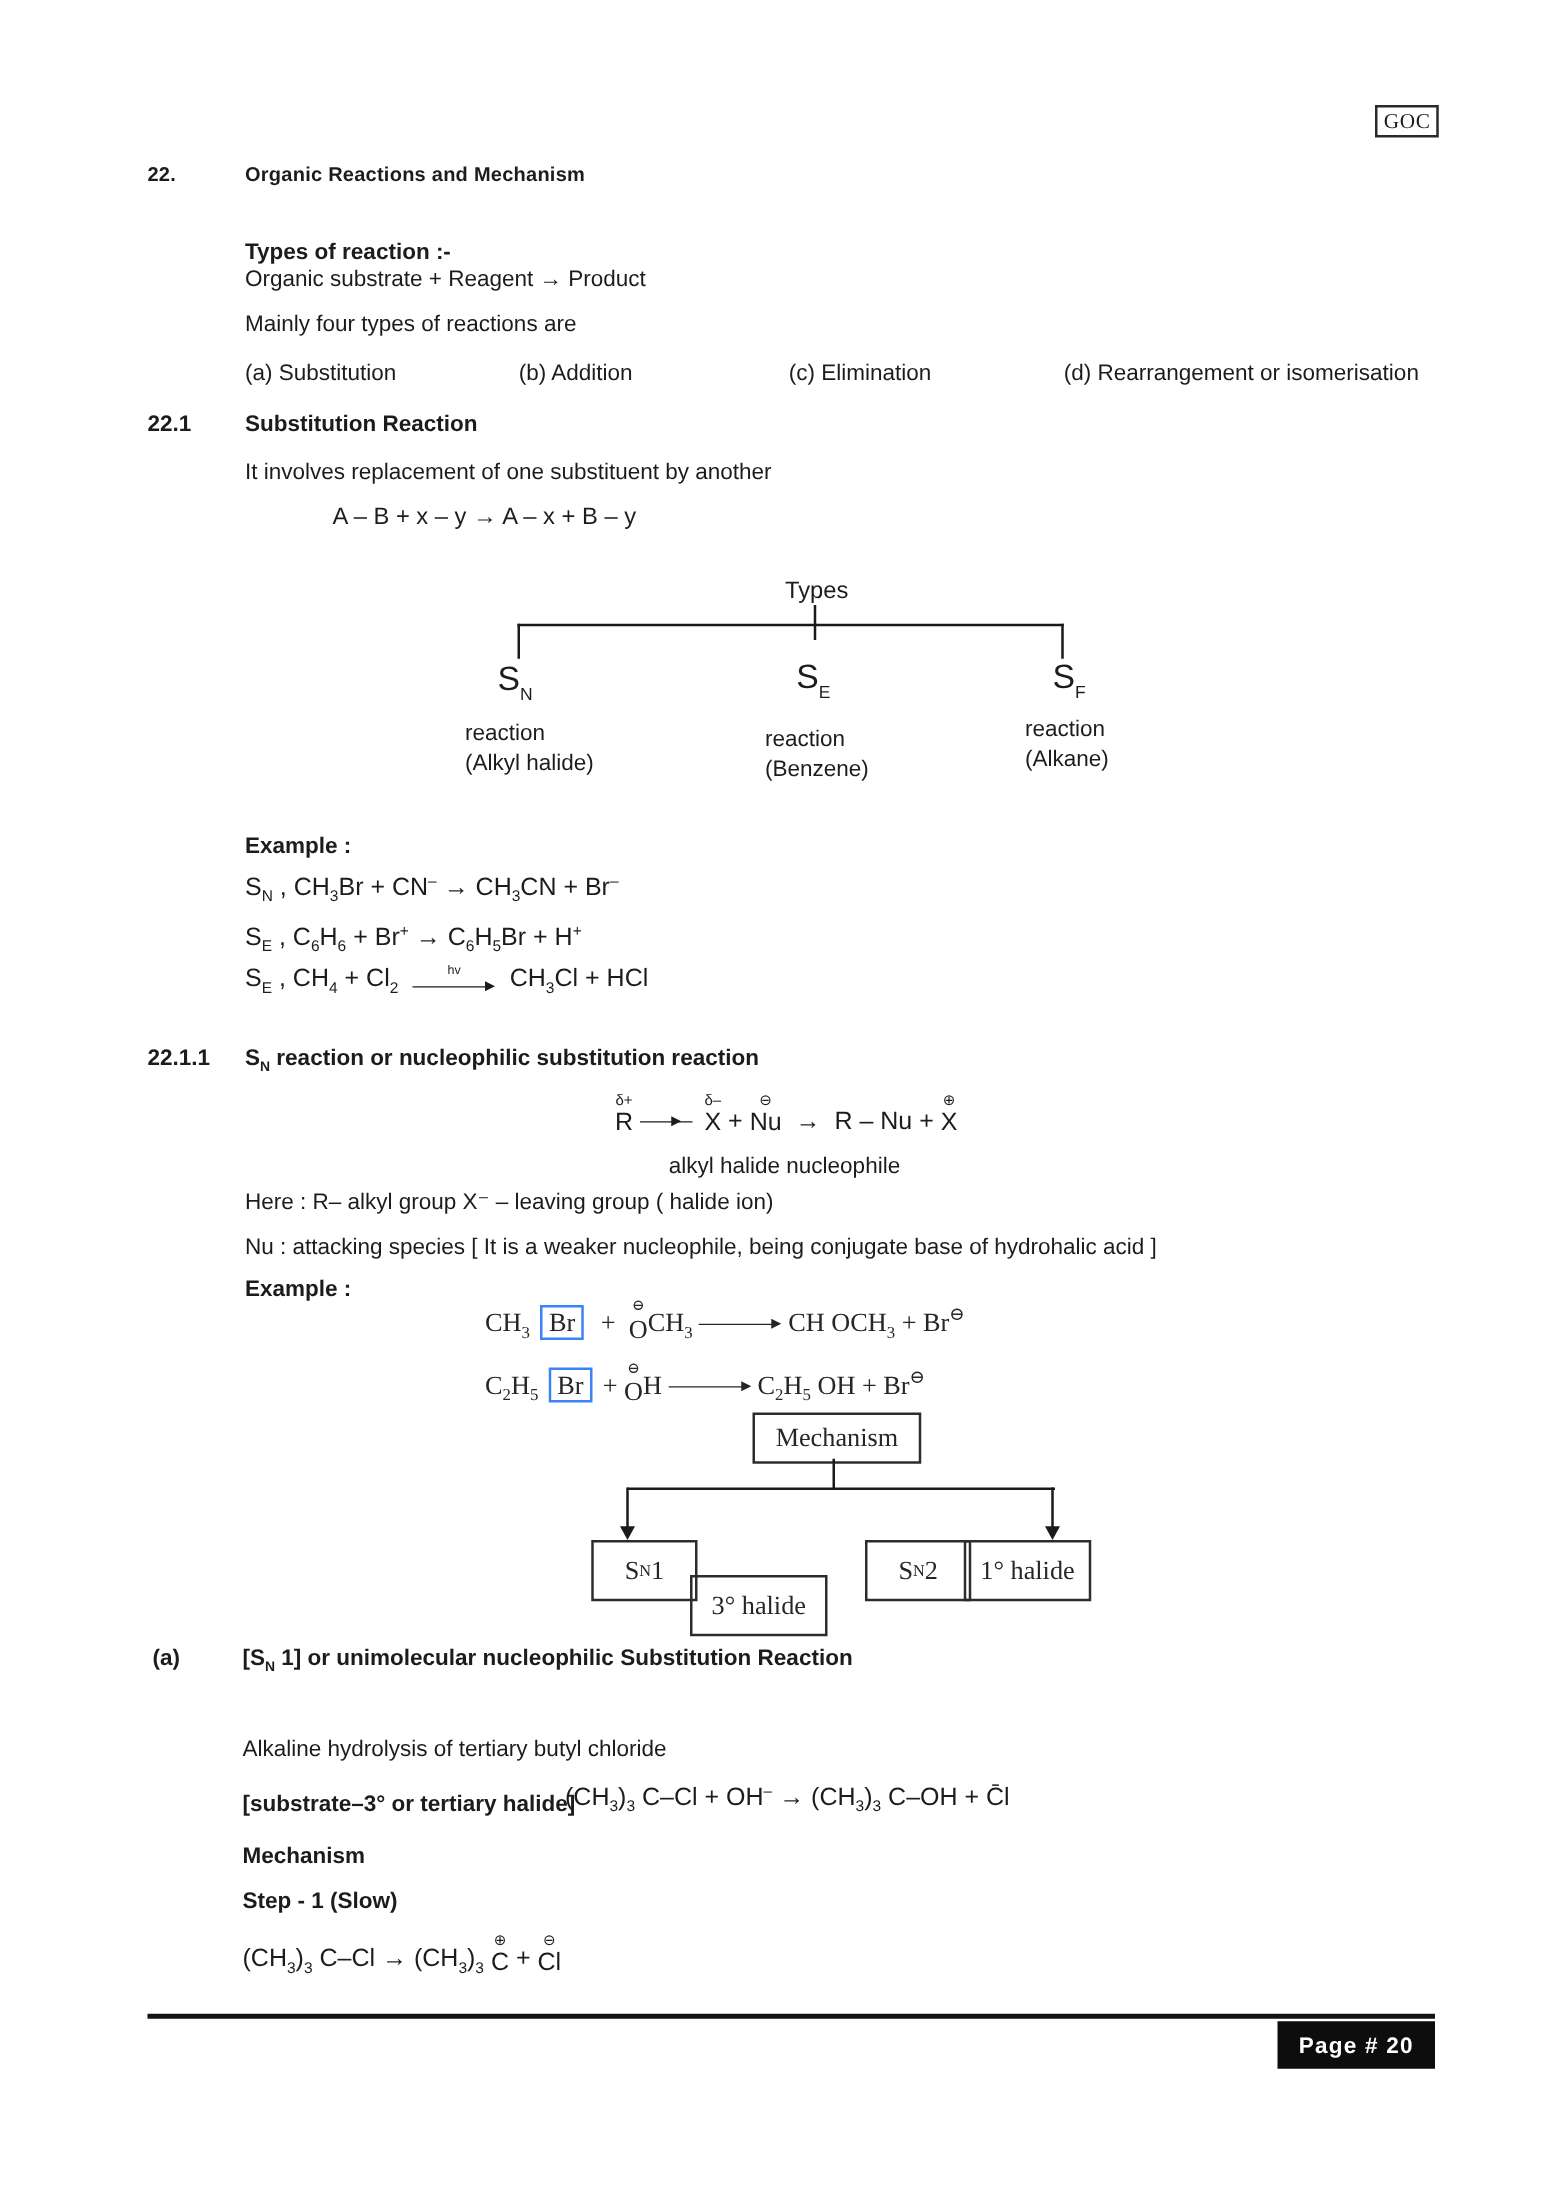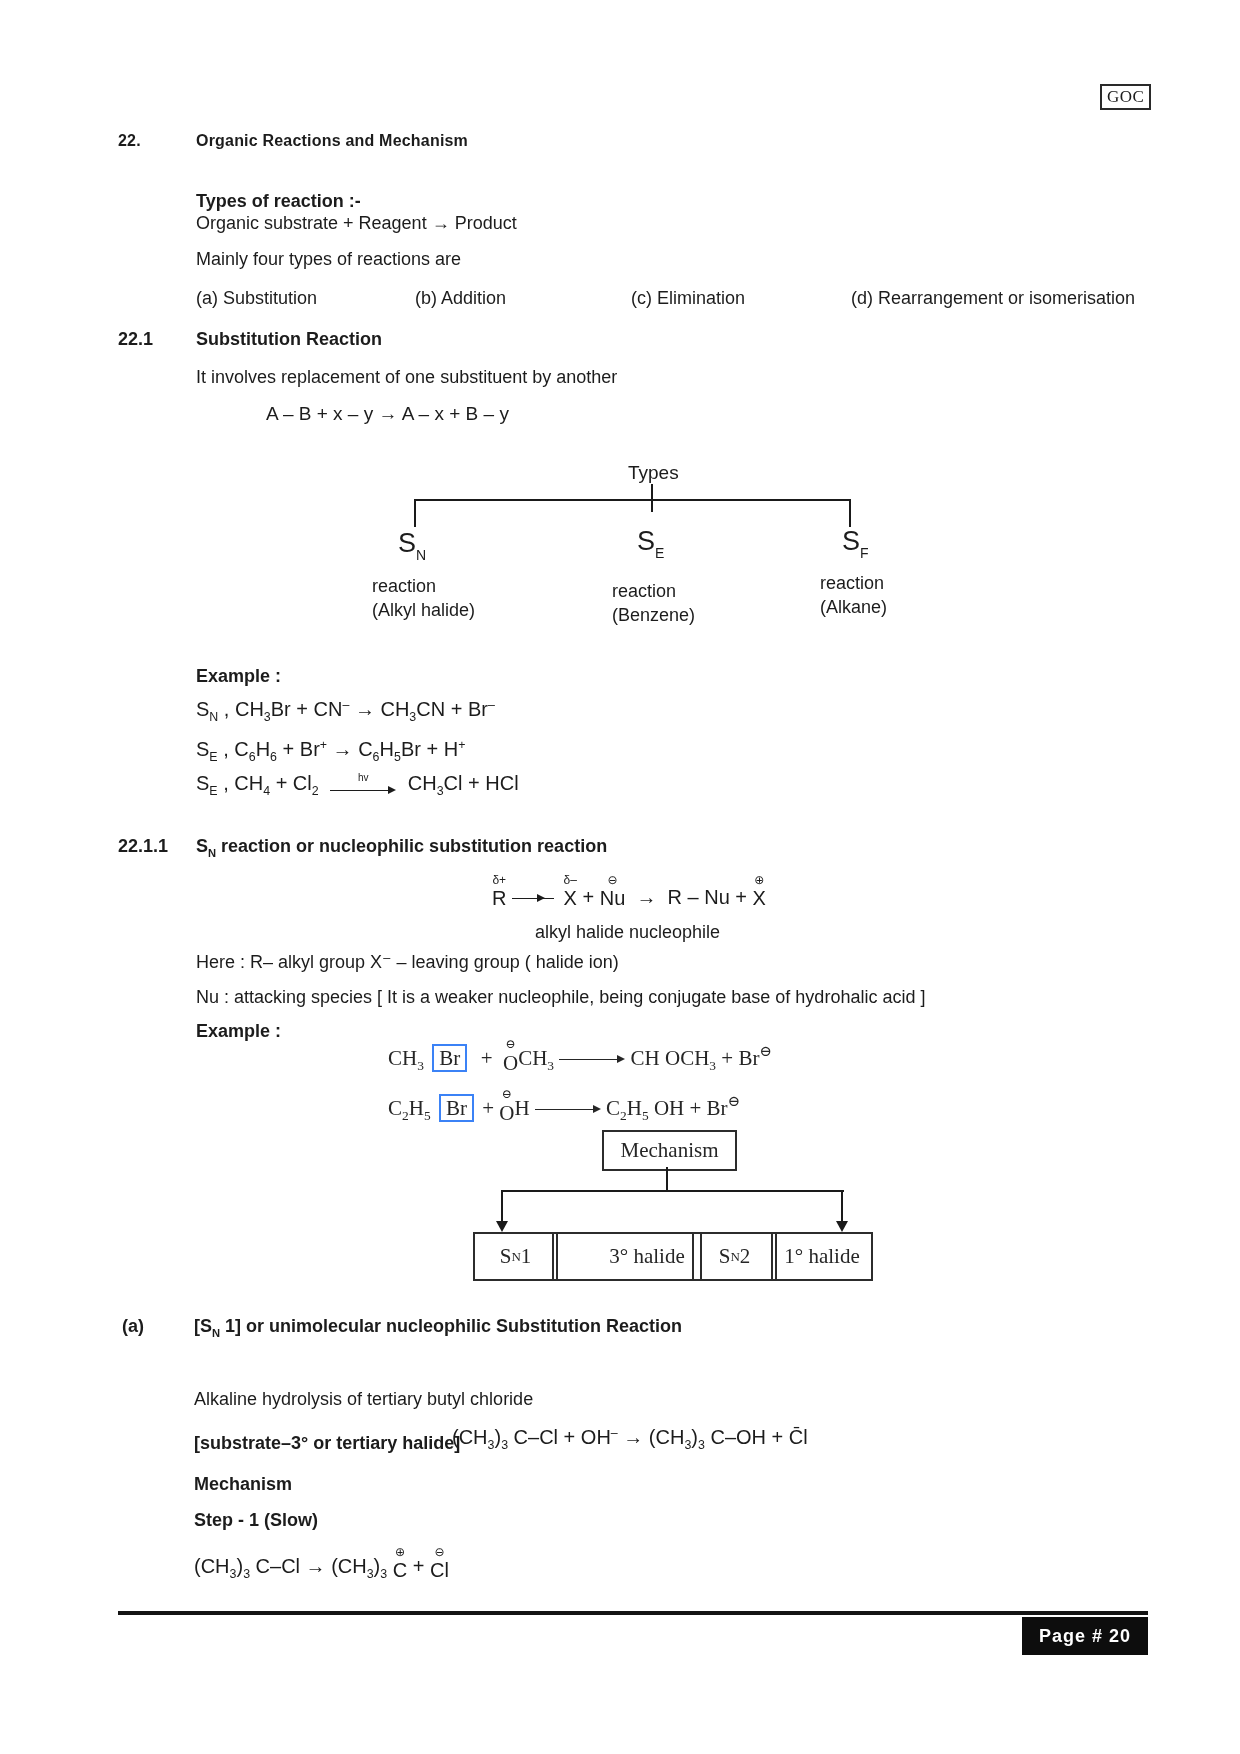--- a/index.html
+++ b/index.html
@@ -135,21 +135,21 @@
 
   <div class="scanbox" style="left:602px;top:1130px;width:131px;height:37px;">Mechanism</div>
   <div class="ln" style="left:666px;top:1167px;width:2px;height:24px;"></div>
   <div class="ln" style="left:502px;top:1190px;width:342px;height:2px;"></div>
   <div class="ln" style="left:501px;top:1190px;width:2px;height:32px;"></div>
   <div class="tri-down" style="left:496px;top:1221px;"></div>
   <div class="ln" style="left:841px;top:1190px;width:2px;height:32px;"></div>
   <div class="tri-down" style="left:836px;top:1221px;"></div>
 
   <div class="scanbox" style="left:473px;top:1232px;width:81px;height:45px;">S<sub>N</sub>1</div>
-  <div class="scanbox" style="left:552px;top:1232px;width:106px;height:45px;padding-left:40px;">3° halide</div>
+  <div class="scanbox" style="left:552px;top:1260px;width:106px;height:45px;">3° halide</div>
   <div class="scanbox" style="left:692px;top:1232px;width:81px;height:45px;">S<sub>N</sub>2</div>
   <div class="scanbox" style="left:771px;top:1232px;width:98px;height:45px;">1° halide</div>
 
   <div class="abs bold18" style="left:122px;top:1316px;">(a)</div>
   <div class="abs bold18" style="left:194px;top:1316px;">[S<sub>N</sub> 1] or unimolecular nucleophilic Substitution Reaction</div>
   <div class="abs t18" style="left:194px;top:1433px;font-weight:bold;">[substrate–3° or tertiary halide]</div>
   <div class="abs t18" style="left:194px;top:1389px;">Alkaline hydrolysis of tertiary butyl chloride</div>
   <div class="abs eq20" style="left:452px;top:1426px;">(CH<sub>3</sub>)<sub>3</sub> C–Cl + OH<sup>–</sup> → (CH<sub>3</sub>)<sub>3</sub> C–OH + C̄l</div>
   <div class="abs bold18" style="left:194px;top:1474px;">Mechanism</div>
   <div class="abs bold18" style="left:194px;top:1510px;">Step - 1  (Slow)</div>

